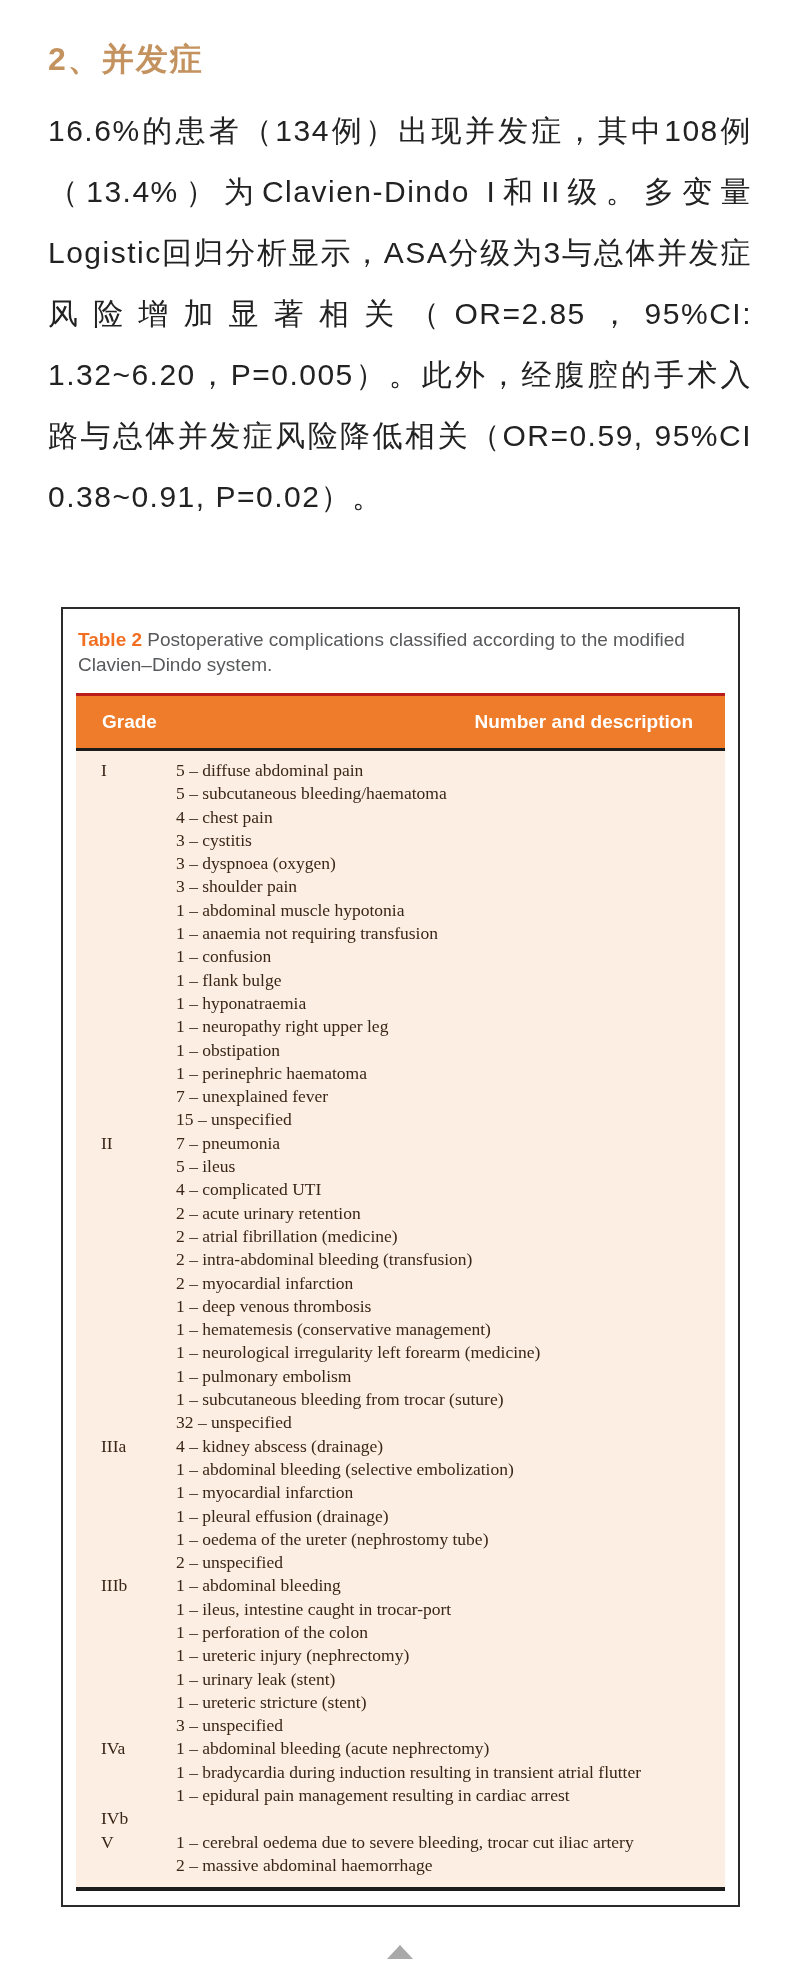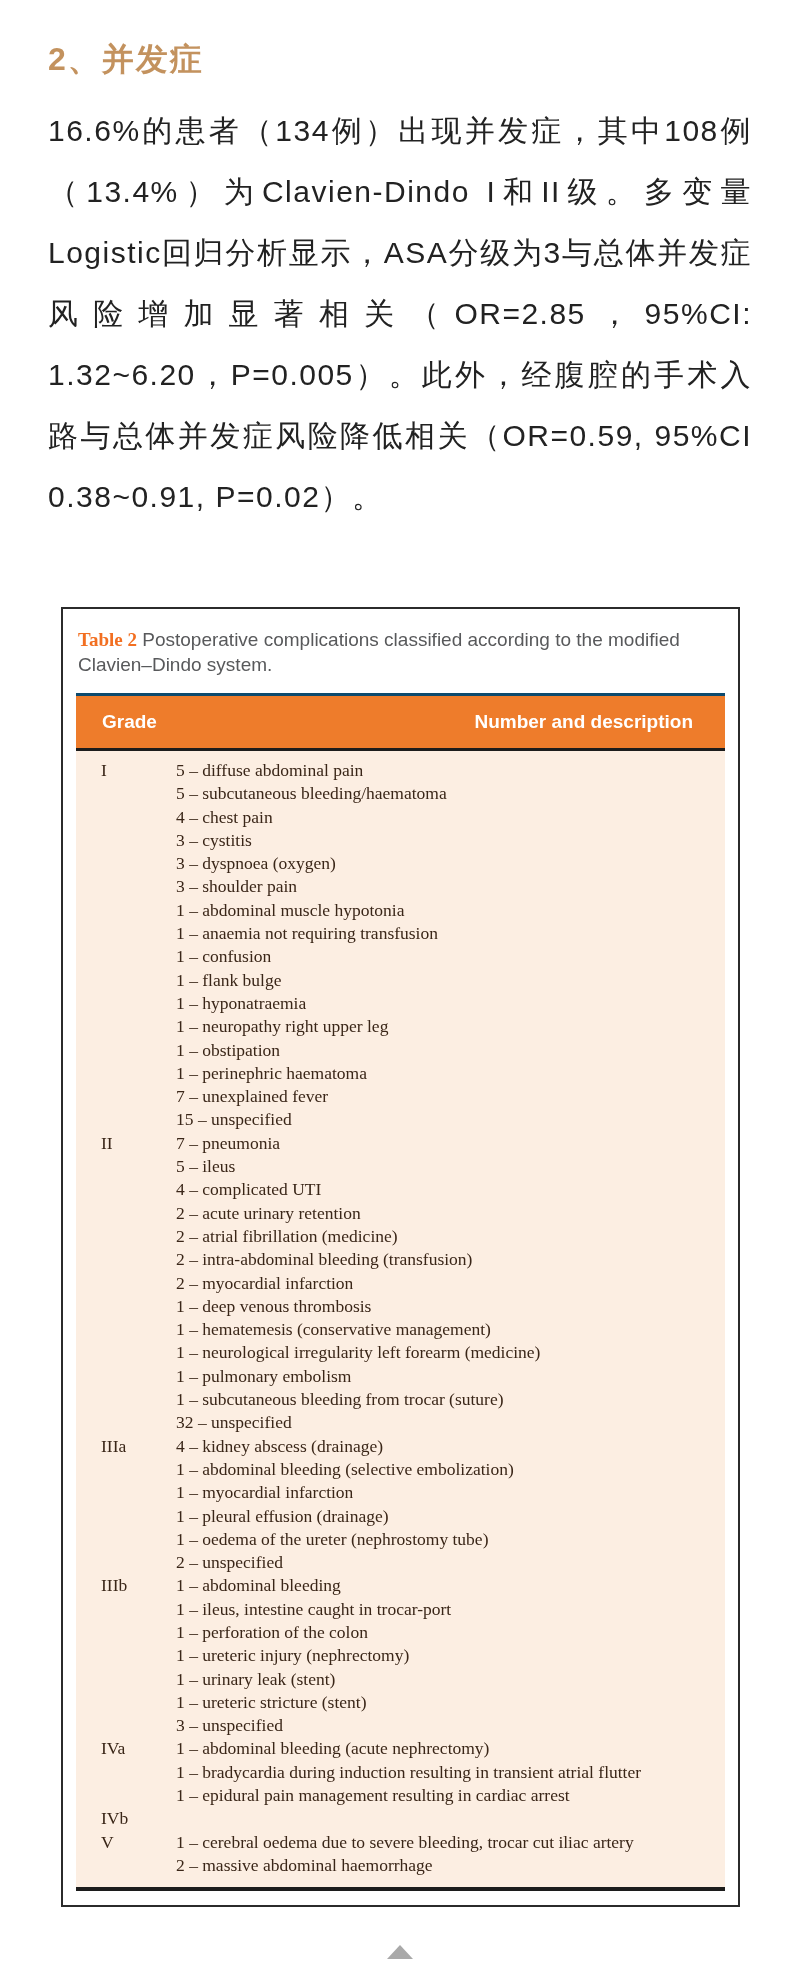--- a/index.html
+++ b/index.html
@@ -46,27 +46,26 @@
   }
   .tcaption{
     font-size:19px;
     line-height:25px;
     color:var(--muted);
     margin:2px 2px 16px 2px;
   }
   .tcaption .tlabel{
     color:var(--label-orange);
     font-weight:bold;
-    font-family:Liberation Serif, serif;
   }
   .thead{
     display:flex;
     align-items:center;
     background:var(--accent-orange);
-    border-top:3px solid #0c4a6e;
+    border-top:3px solid #b91c1c;
     border-bottom:3px solid #1c1c1c;
     color:#ffffff;
     font-weight:bold;
     font-size:19px;
     padding:15px 0;
   }
   .thead .col-grade{width:120px;padding-left:26px;}
   .thead .col-desc{flex:1;text-align:right;padding-right:32px;}
   .tbody{
     background:var(--table-bg);

